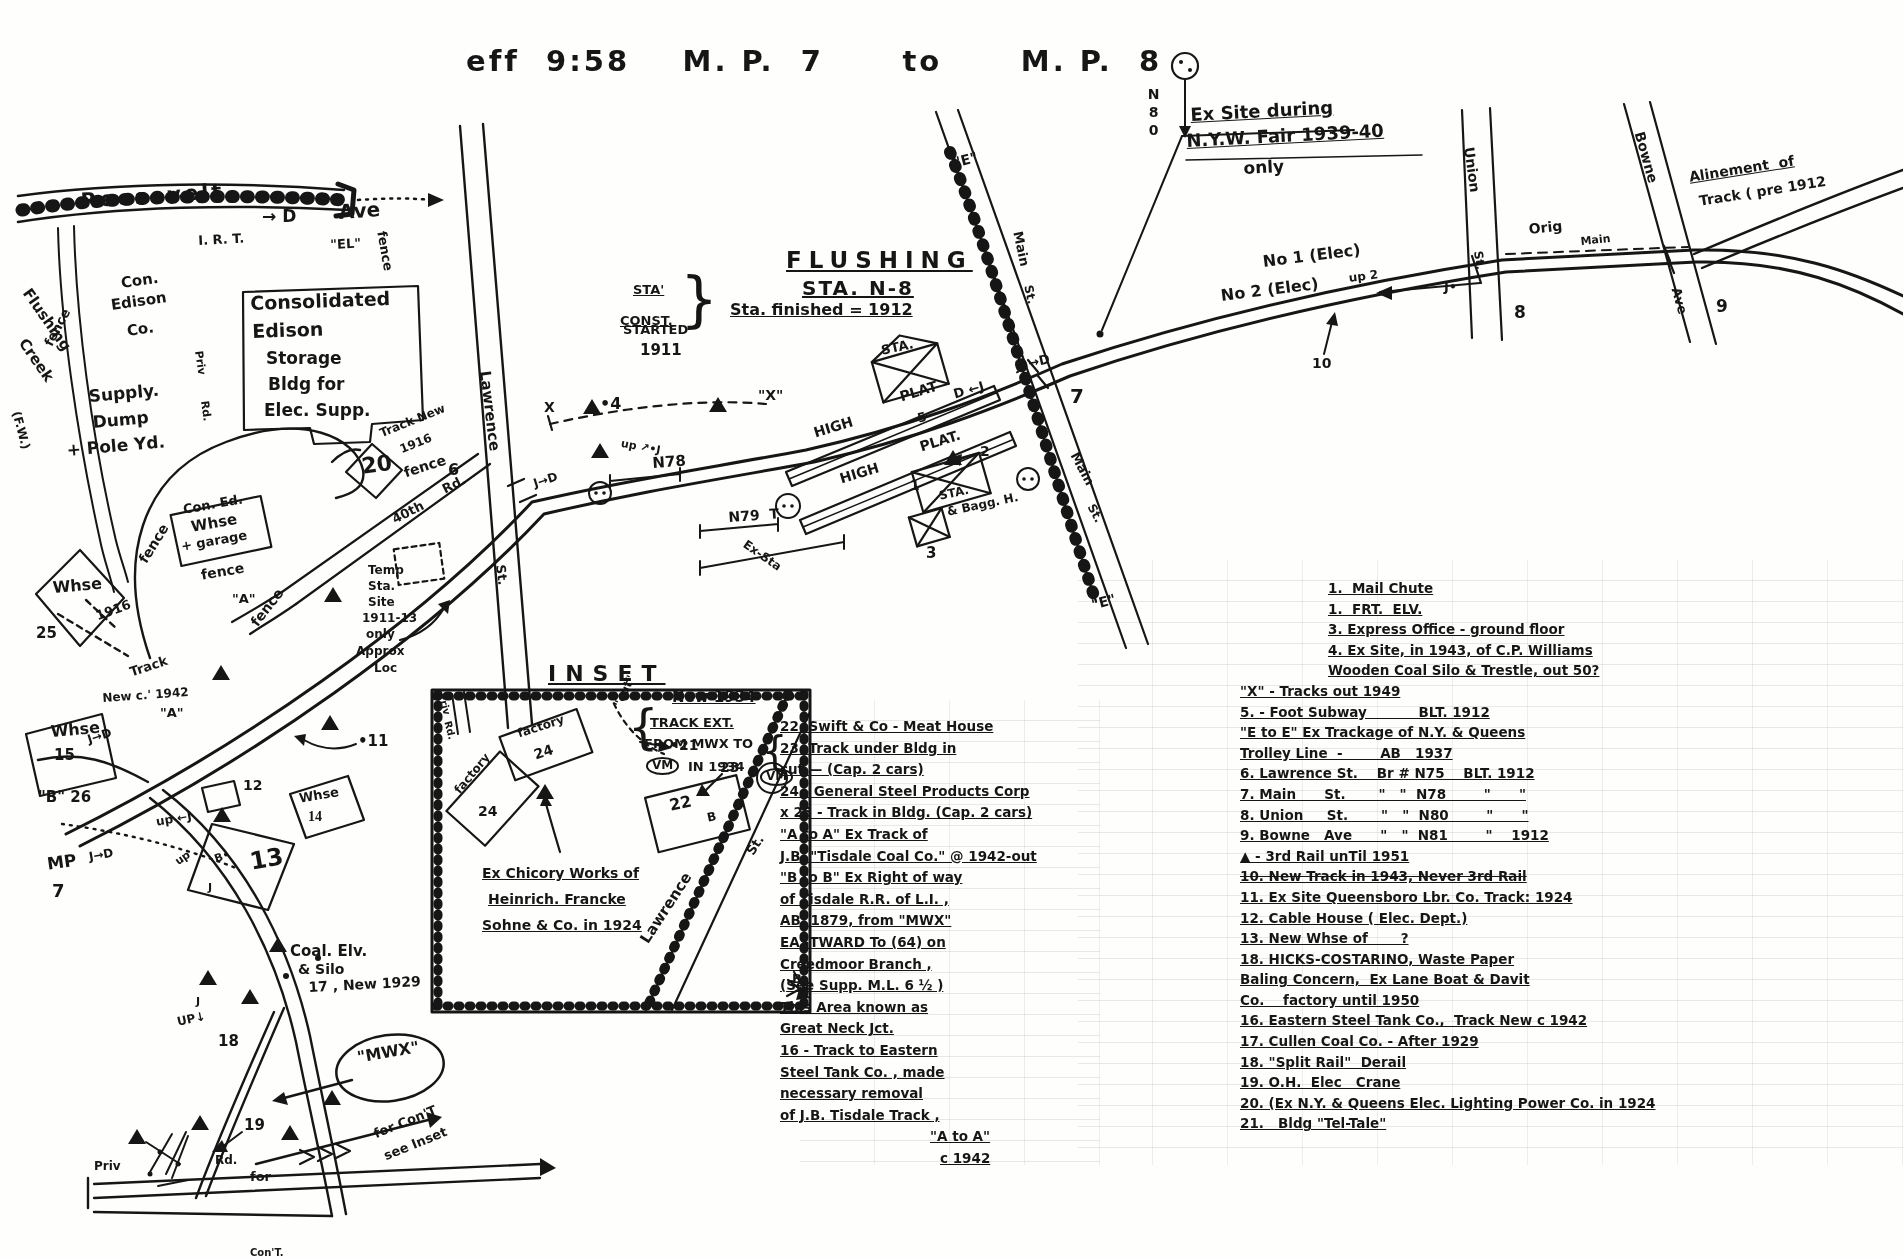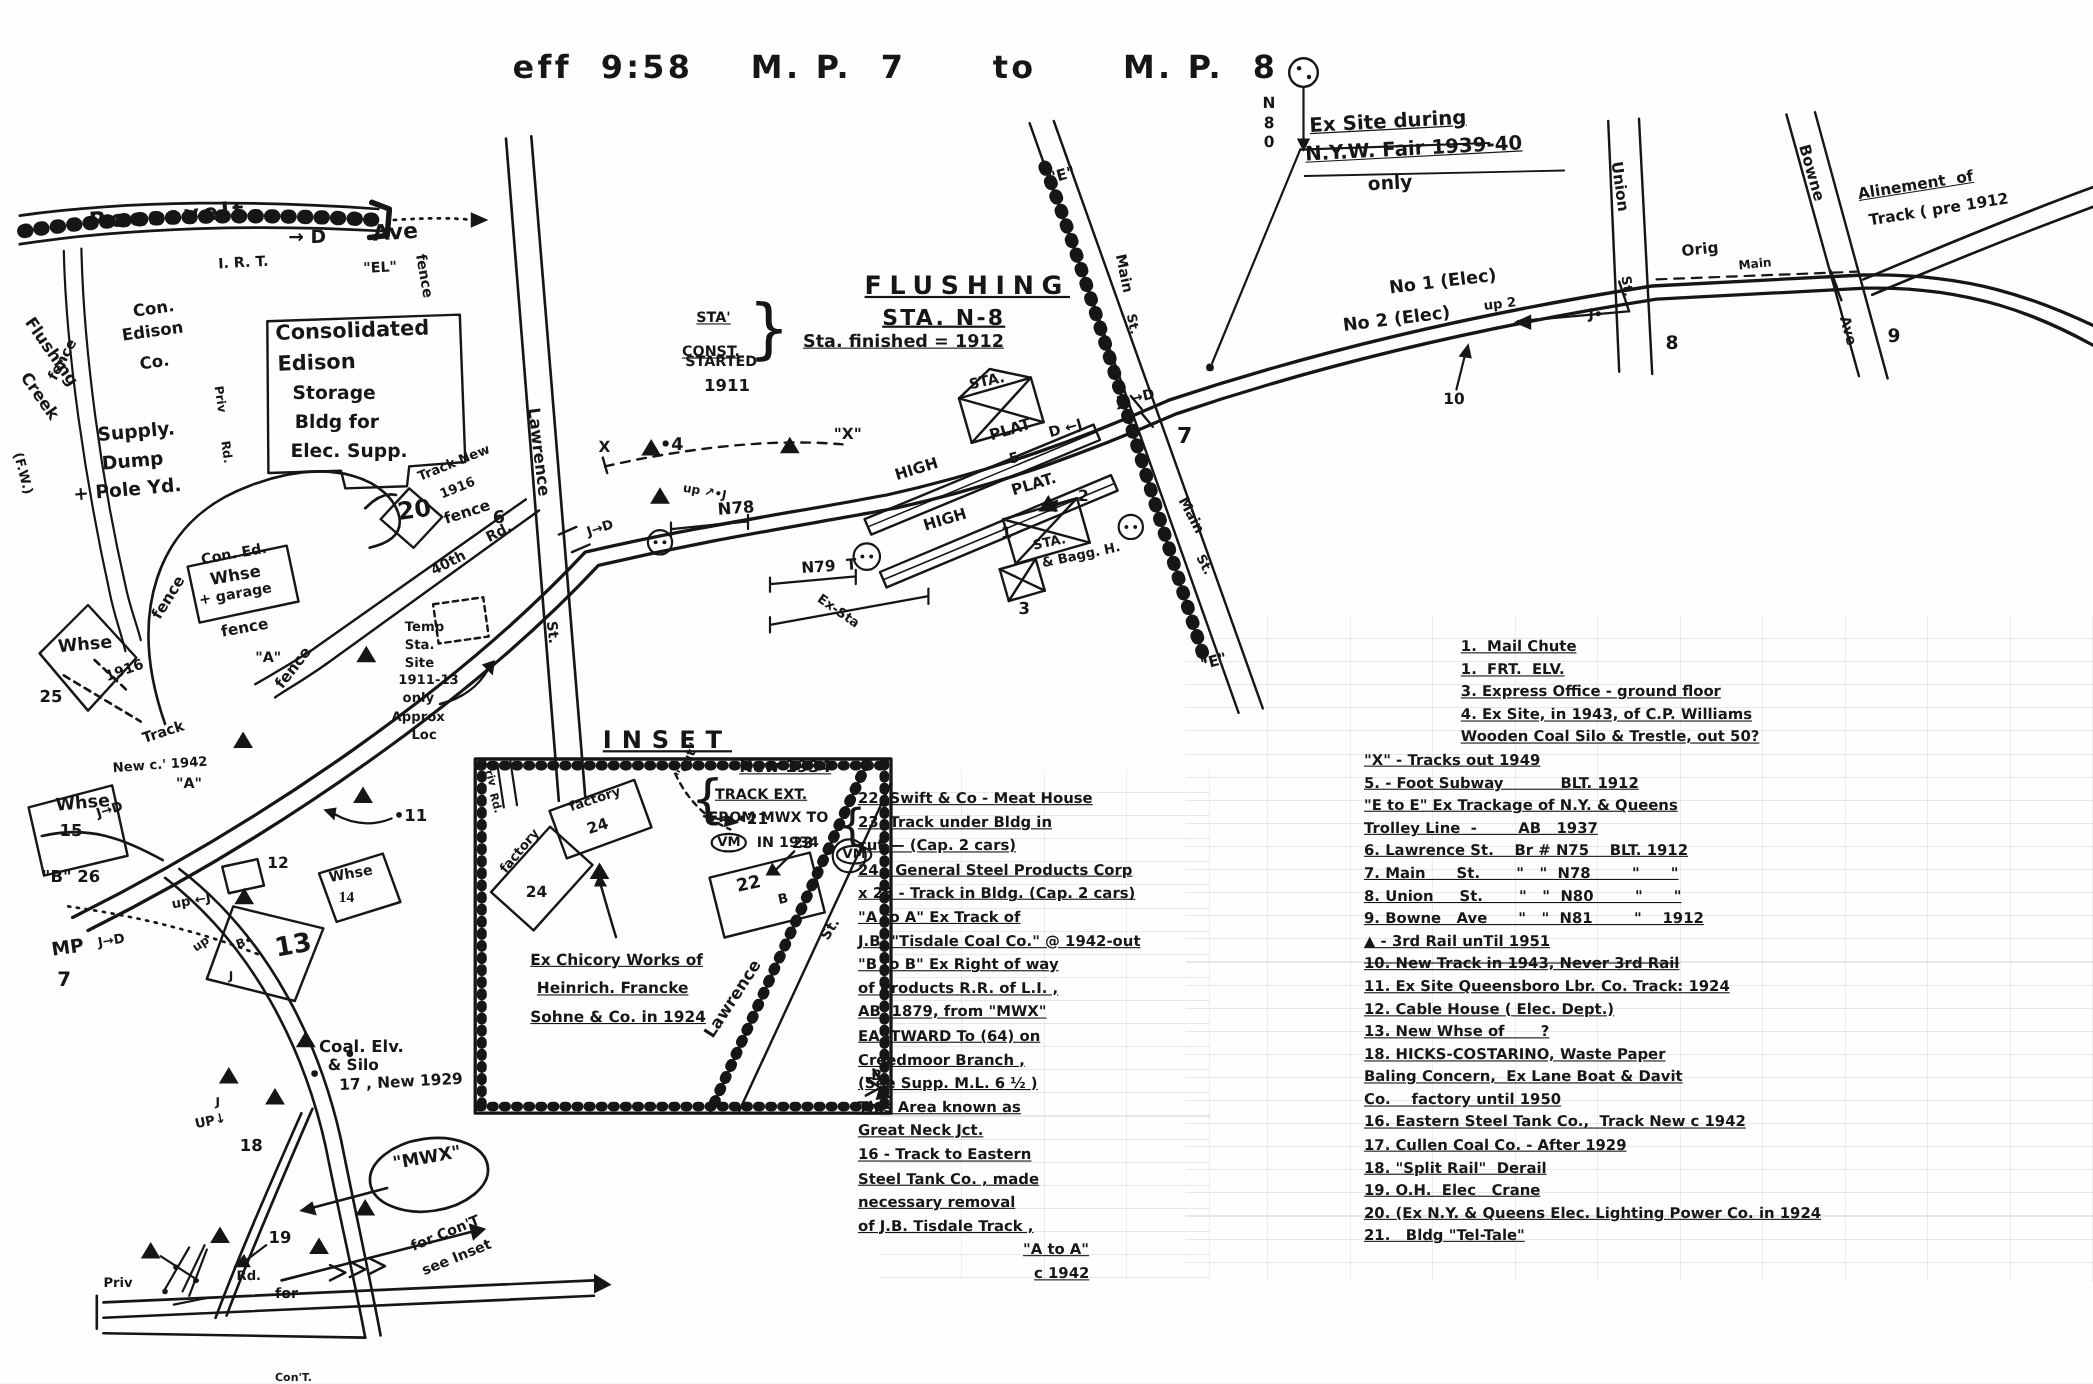--- a/index.html
+++ b/index.html
@@ -463,21 +463,21 @@
 
   <div id="notes">
     <div class="u">22. Swift &amp; Co - Meat House</div>
     <div class="u">23. Track under Bldg in</div>
     <div class="u">cut — (Cap. 2 cars)</div>
     <div class="u">24 - General Steel Products Corp</div>
     <div class="u">x 25 - Track in Bldg. (Cap. 2 cars)</div>
     <div class="u">"A to A" Ex Track of</div>
     <div class="u">J.B. "Tisdale Coal Co." @ 1942-out</div>
     <div class="u">"B to B" Ex Right of way</div>
-    <div class="u">of Products R.R. of L.I. ,</div>
+    <div class="u">of Tisdale R.R. of L.I. ,</div>
     <div class="u">AB. 1879, from "MWX"</div>
     <div class="u">EASTWARD To (64) on</div>
     <div class="u">Creedmoor Branch ,</div>
     <div class="u">(See Supp. M.L. 6 ½ )</div>
     <div class="u">This Area known as</div>
     <div class="u">Great Neck Jct.</div>
     <div class="u">16 - Track to Eastern</div>
     <div class="u">Steel Tank Co. , made</div>
     <div class="u">necessary removal</div>
     <div class="u">of J.B. Tisdale Track ,</div>

